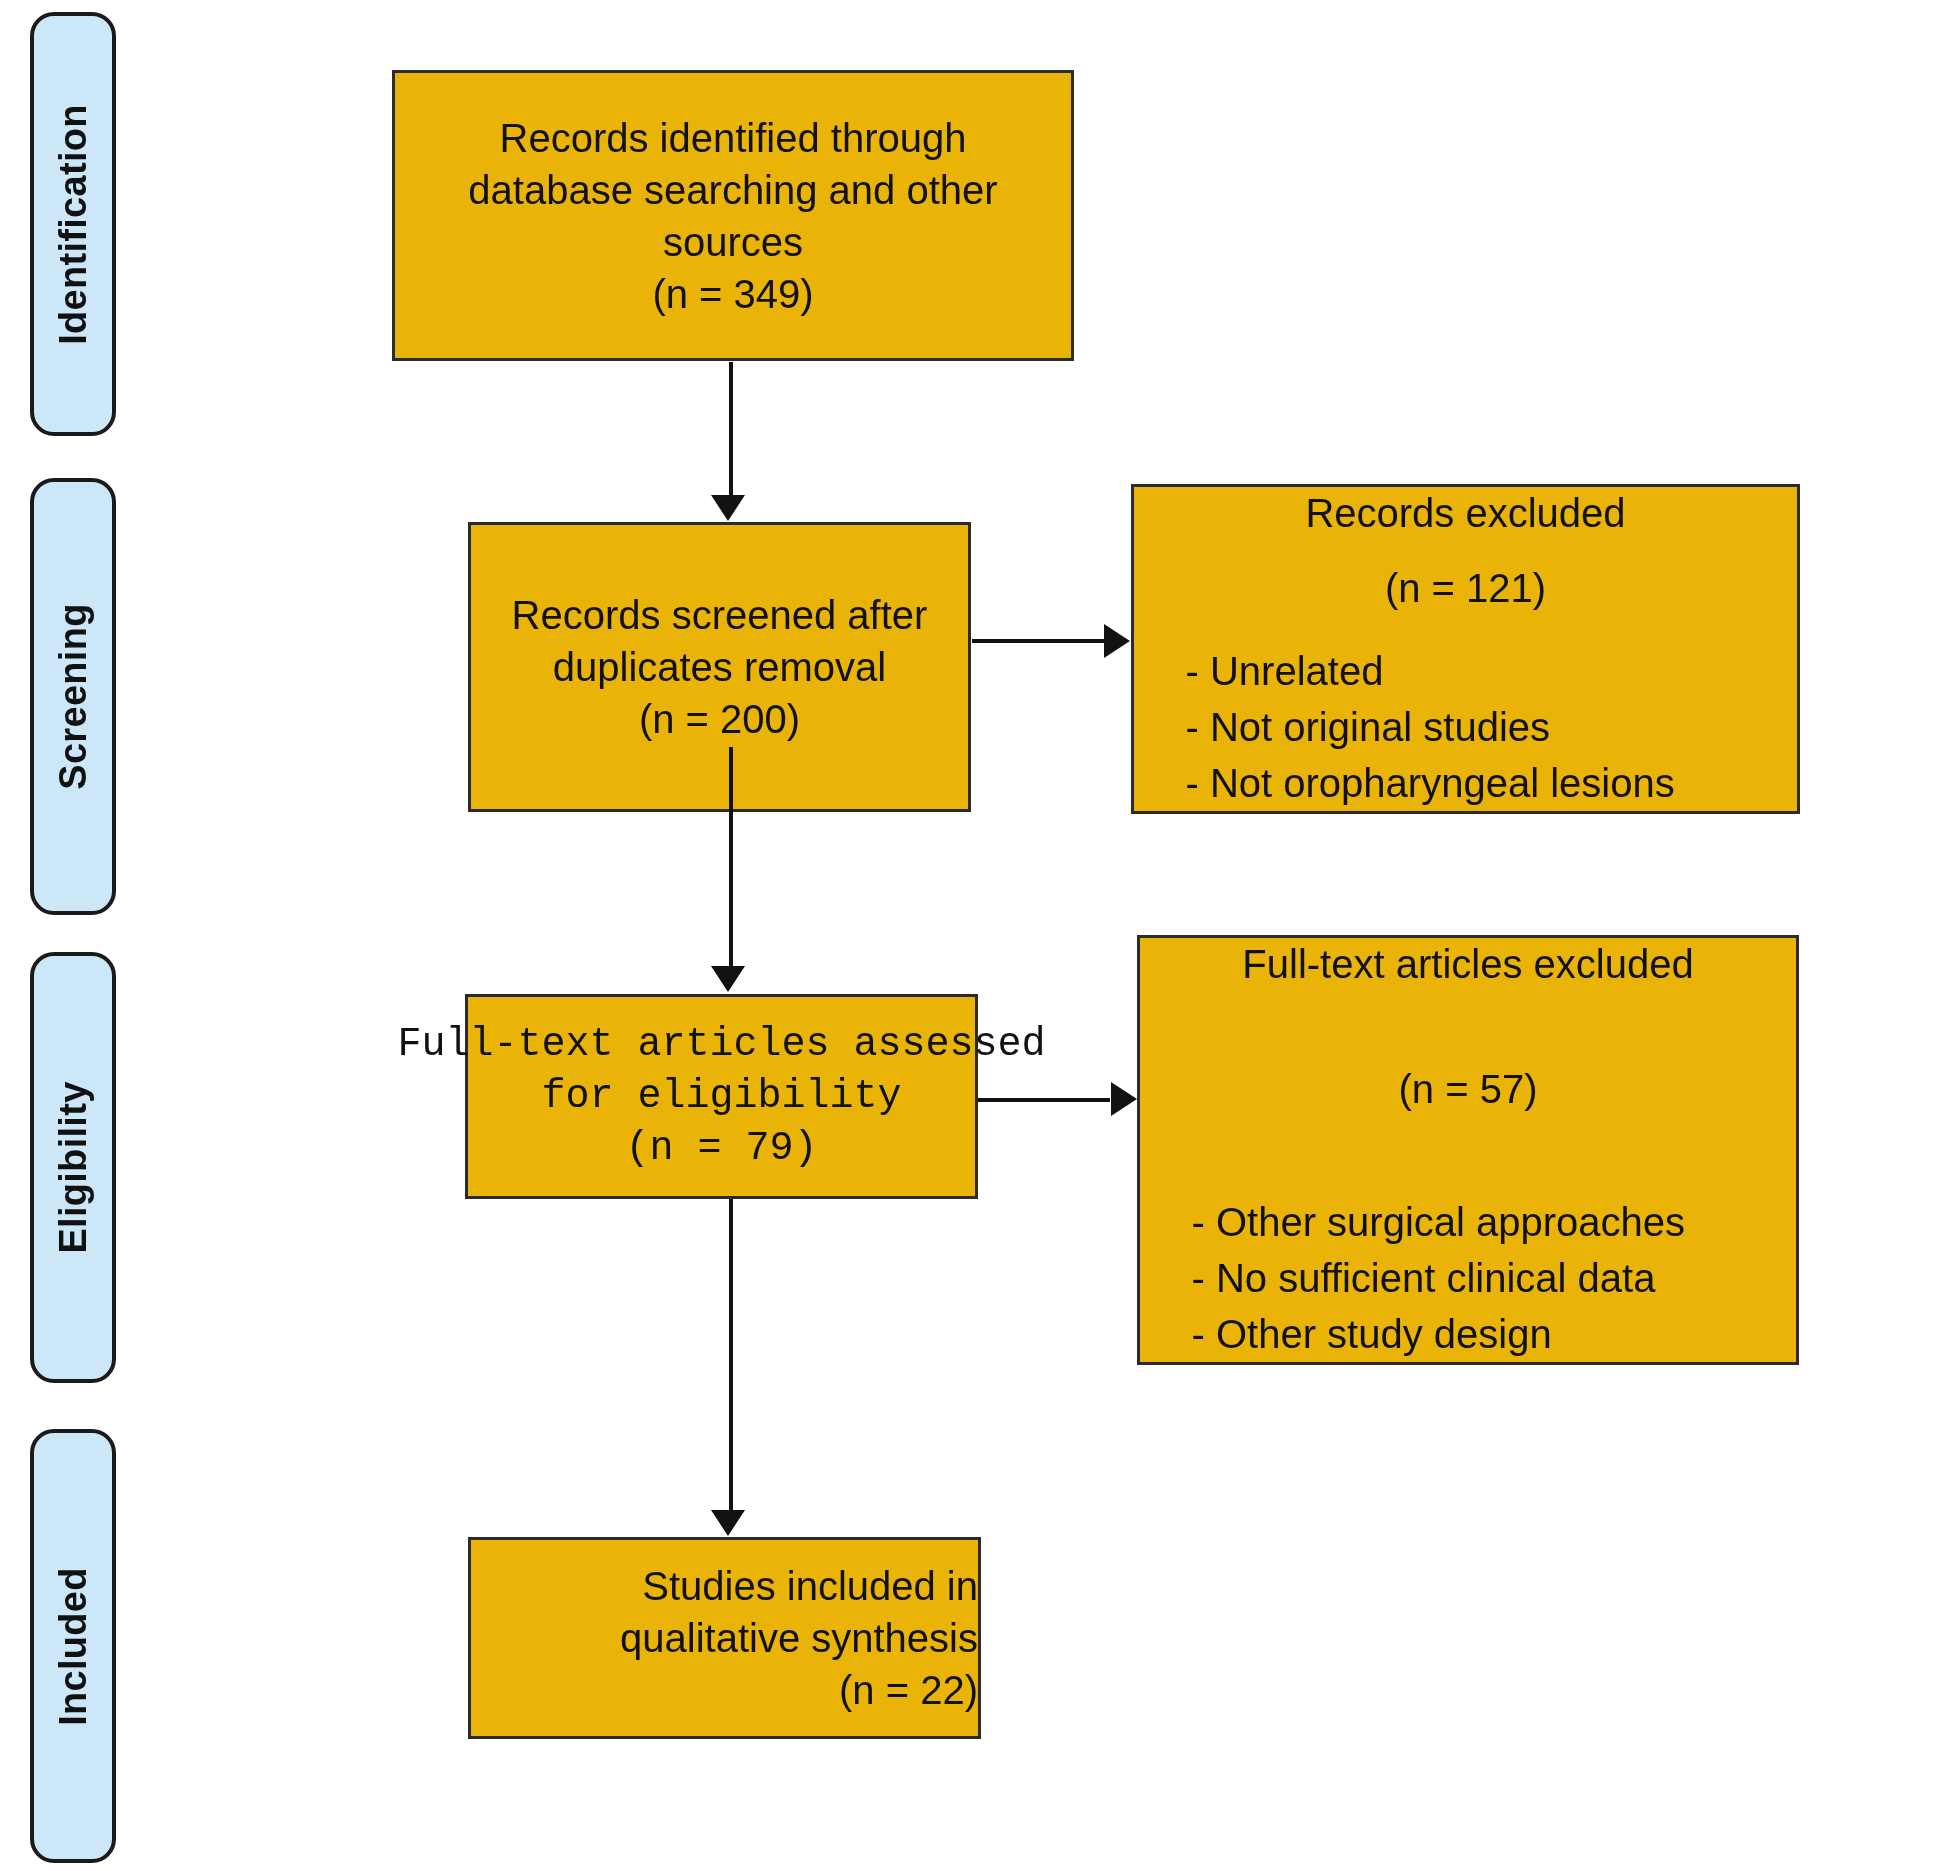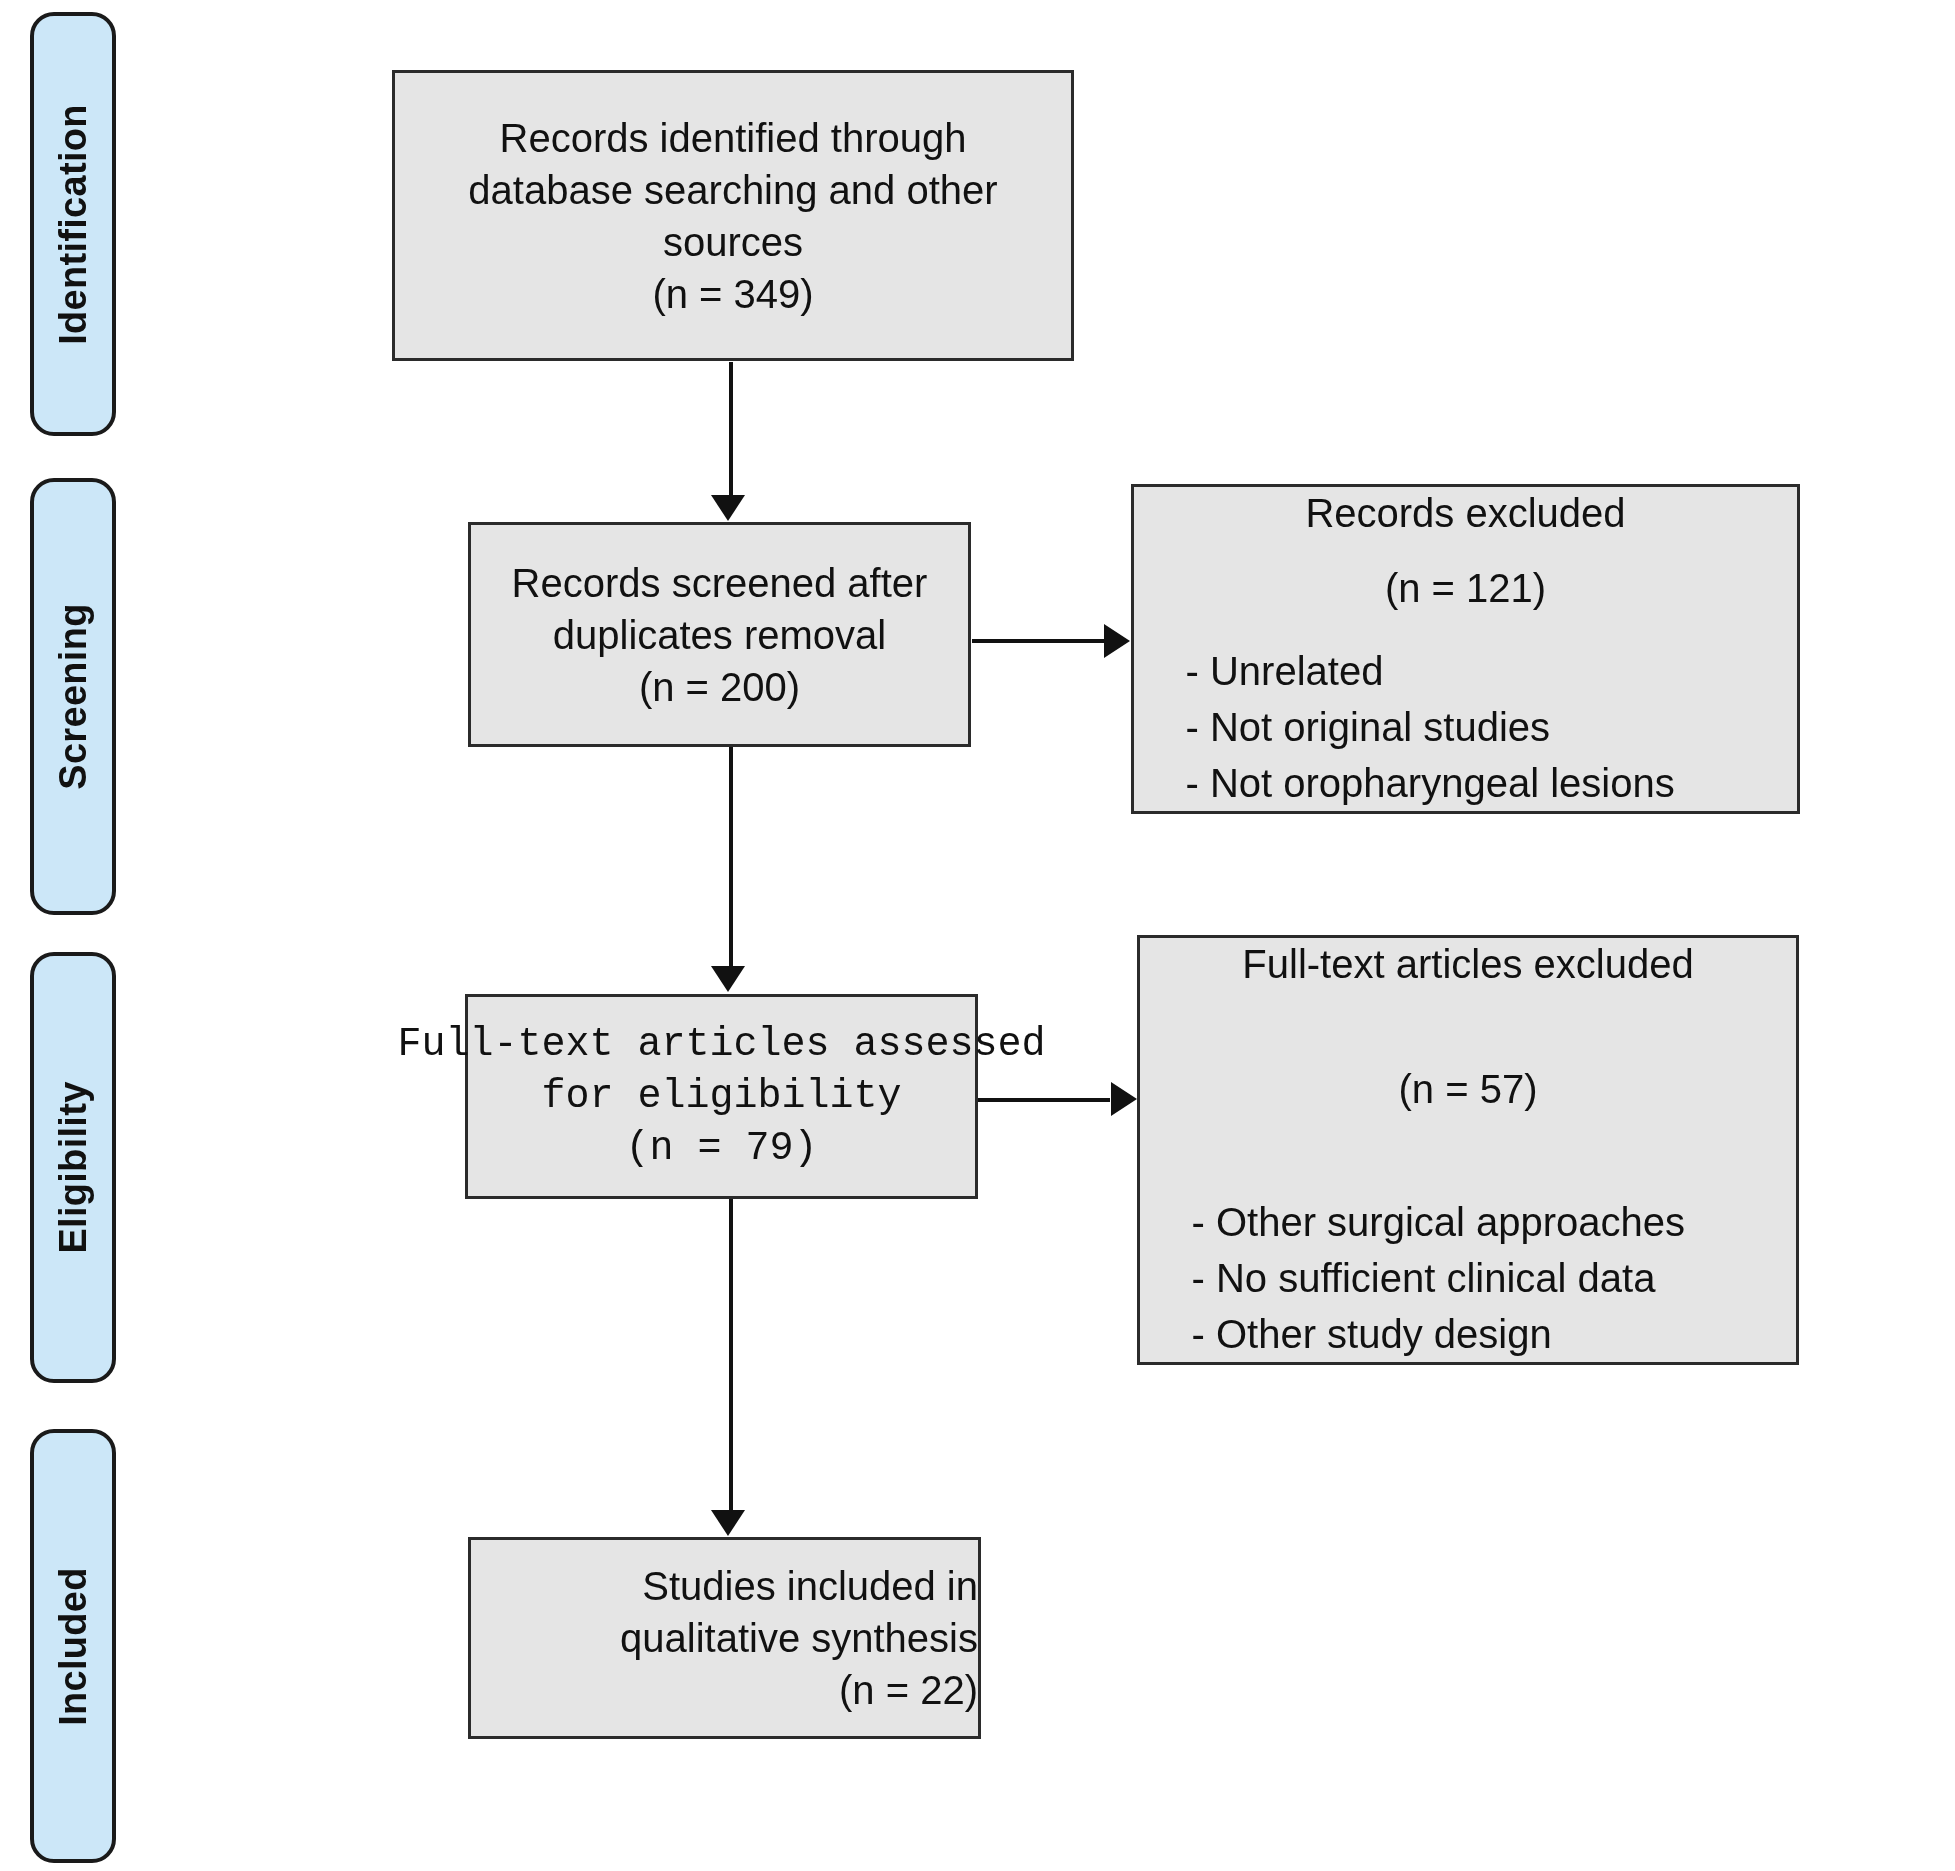--- a/index.html
+++ b/index.html
@@ -36,21 +36,21 @@
     white-space: nowrap;
     font-size: 38px;
     font-weight: bold;
     color: #111111;
     letter-spacing: 0.3px;
   }
 
   
   .flow-box {
     position: absolute;
-    background: #e5e5e5;
+    background: #eab308;
     border: 3.3px solid #2b2b2b;
     box-sizing: border-box;
     display: flex;
     flex-direction: column;
     align-items: center;
     justify-content: center;
   }
   .flow-box-line {
     font-size: 40px;
     color: #111111;
@@ -133,21 +133,21 @@
   <div class="flow-box" style="left:392px; top:70px; width:682px; height:291px;">
     <div class="flow-box-line">Records identified through</div>
     <div class="flow-box-line">database searching and other</div>
     <div class="flow-box-line">sources</div>
     <div class="flow-box-line">(n = 349)</div>
   </div>
 
   <div class="v-line" style="left:729px; top:362px; height:136px;"></div>
   <div class="arrow-down" style="left:711px; top:495px;"></div>
 
-  <div class="flow-box" style="left:468px; top:522px; width:503px; height:225px;">
+  <div class="flow-box" style="left:468px; top:522px; width:503px; height:290px;">
     <div class="flow-box-line">Records screened after</div>
     <div class="flow-box-line">duplicates removal</div>
     <div class="flow-box-line">(n = 200)</div>
   </div>
 
   <div class="h-line" style="left:972px; top:639px; width:132px;"></div>
   <div class="arrow-right" style="left:1104px; top:624px;"></div>
 
   <div class="flow-box excluded" style="left:1131px; top:484px; width:669px; height:330px; padding:0 22.5px;">
     <div class="excl-head">Records excluded</div>

